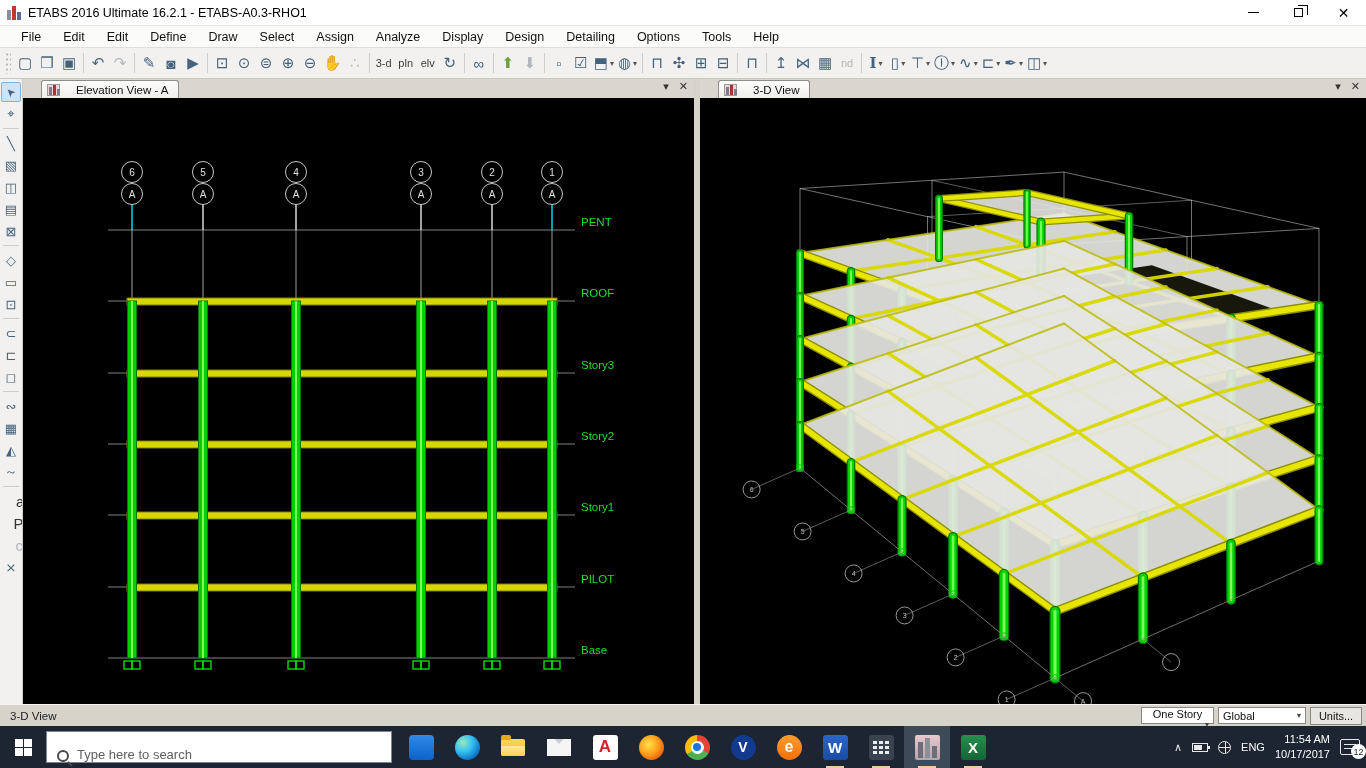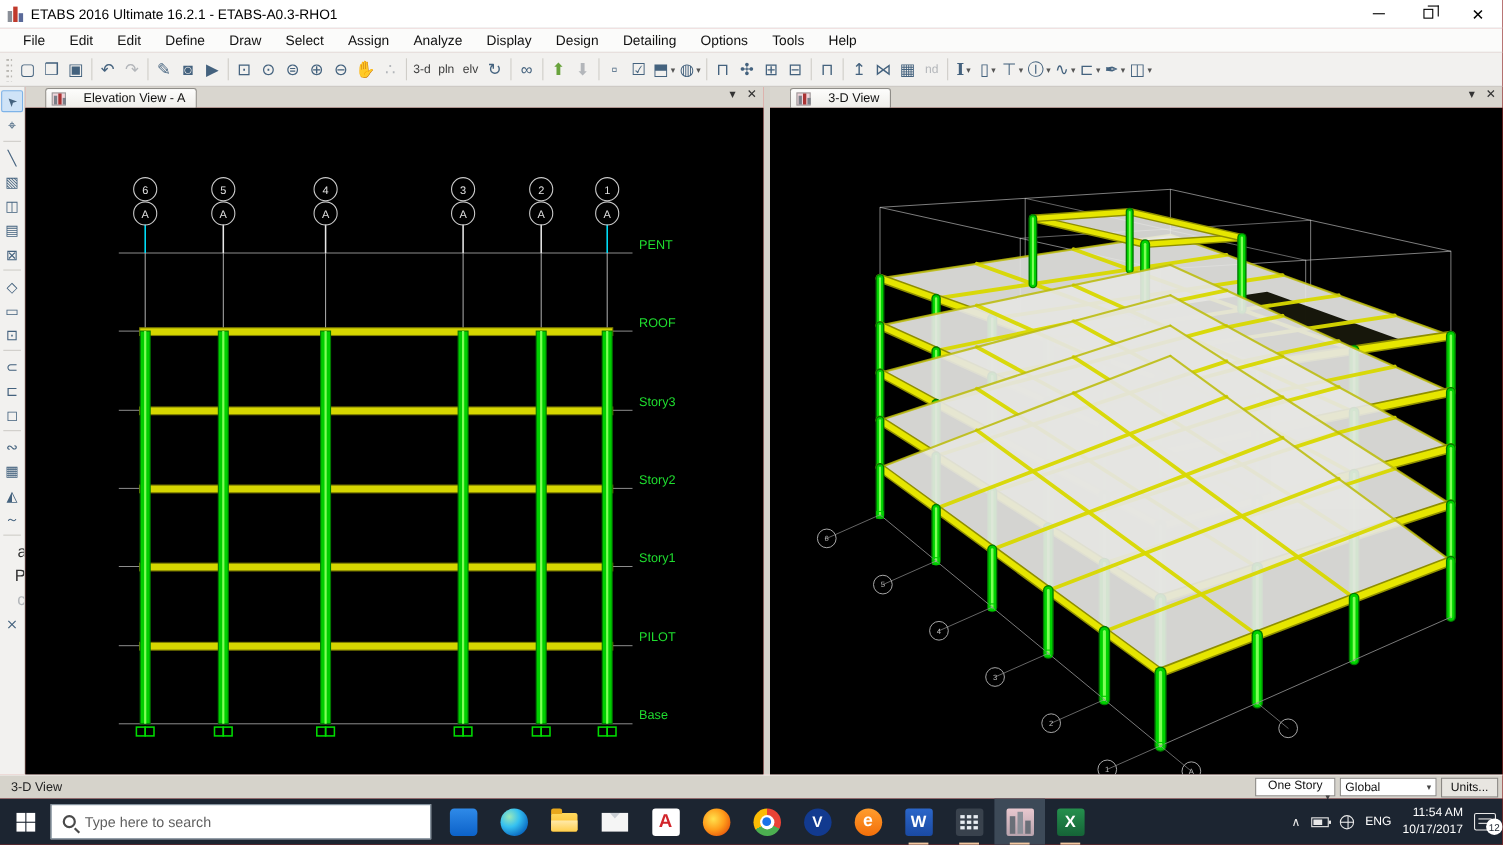--- a/index.html
+++ b/index.html
@@ -1,18 +1,18 @@
 <!DOCTYPE html>
 <html><head>
 <meta charset="utf-8">
 <style>
   * { margin:0; padding:0; box-sizing:border-box; }
   html,body { width:1366px; height:768px; overflow:hidden; background:#000;
               font-family:"Liberation Sans", sans-serif; }
-  .app { width:1366px; height:768px; display:flex; flex-direction:column; background:#ef4444; }
+  .app { width:1366px; height:768px; display:flex; flex-direction:column; background:#0369a1; }
 
   
   .titlebar { height:26px; background:#ffffff; display:flex; align-items:center; padding:0 0 0 6px;
               border-bottom:1px solid #e3e3e3; flex:0 0 auto; }
   .app-icon { width:16px; height:16px; margin-right:6px; }
   .title-text { font-size:12.5px; color:#000; }
   .win-controls { margin-left:auto; display:flex; height:100%; }
   .win-btn { width:45px; display:flex; align-items:center; justify-content:center; color:#000; cursor:default; }
   .glyph-min { width:11px; height:1px; background:#000; display:block; }
   .glyph-restore { width:9px; height:9px; border:1px solid #000; position:relative; display:block; }
@@ -77,21 +77,21 @@
   .combo .arrow { margin-left:auto; font-size:8px; color:#444; padding-left:6px; }
   .combo.story { width:73px;flex-direction:column; } .combo.coord { width:88px; }
   .units-btn { height:18px; width:52px; background:#e8e6e1; border:1px solid #8a8884; font-size:11px;
                color:#111; display:flex; align-items:center; justify-content:center; }
 
   
   .taskbar { height:42px; background:#1c2531; display:flex; align-items:center; flex:0 0 auto; }
   .start { width:46px; height:42px; display:flex; align-items:center; justify-content:center; }
   .winlogo { display:grid; grid-template-columns:8px 8px; grid-template-rows:8px 8px; gap:1px; }
   .winlogo i { background:#fff; }
-  .searchbox { width:346px; height:32px; background:#fff; display:flex; align-items:center; gap:8px;
+  .searchbox { width:346px; height:32px; background:#fff; display:flex; align-items:flex-end; gap:8px;
                padding:0 10px; border:1px solid #7a8894; }
   .searchbox .mag { width:12px; height:12px; border:2px solid #4a4a4a; border-radius:50%; position:relative; flex:0 0 auto; }
   .searchbox .mag::after { content:''; position:absolute; width:2px; height:6px; background:#4a4a4a;
                            transform:rotate(-45deg); left:10px; top:9px; }
   .searchbox .ph { font-size:13px; color:#5f5f5f; }
   .taskicons { display:flex; align-items:center; height:42px; margin-left:6px; }
   .tk { width:46px; height:42px; display:flex; align-items:center; justify-content:center; position:relative; }
   .tk.active { background:#3d4a58; }
   .tk .ul { position:absolute; bottom:0; left:14px; right:14px; height:2px; background:#f3c9a2; }
   .ticon { width:25px; height:25px; display:flex; align-items:center; justify-content:center;

